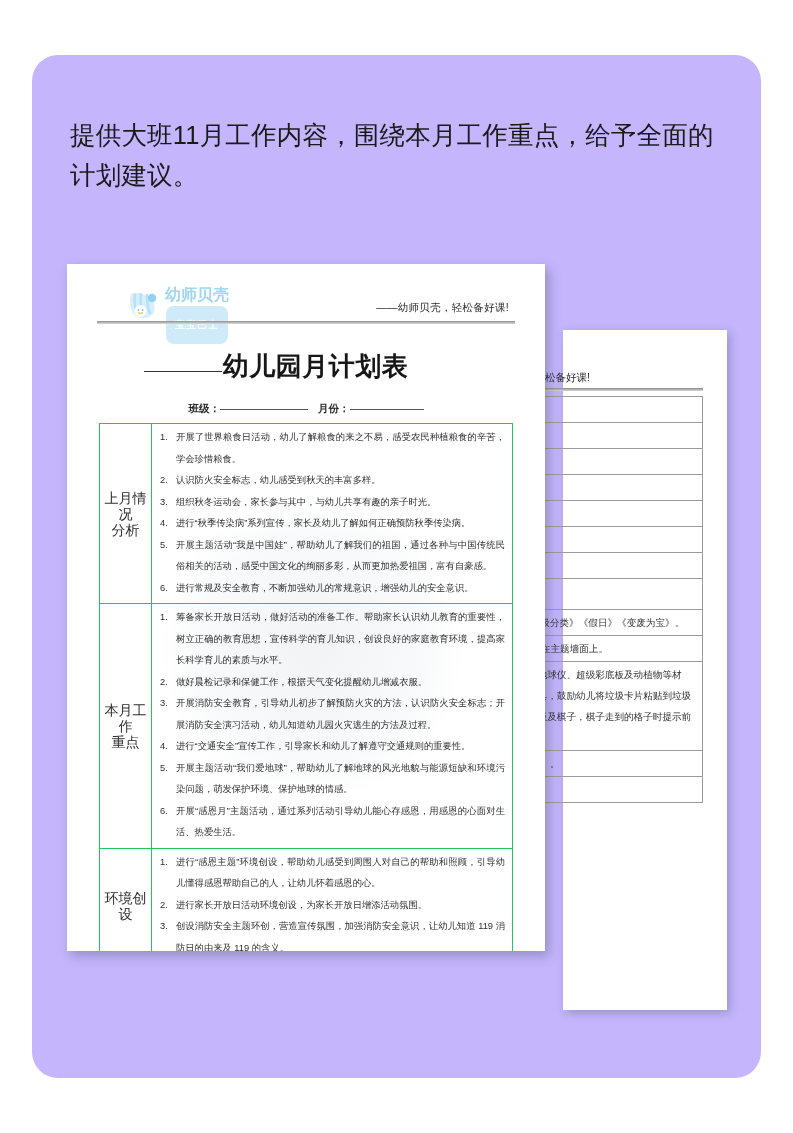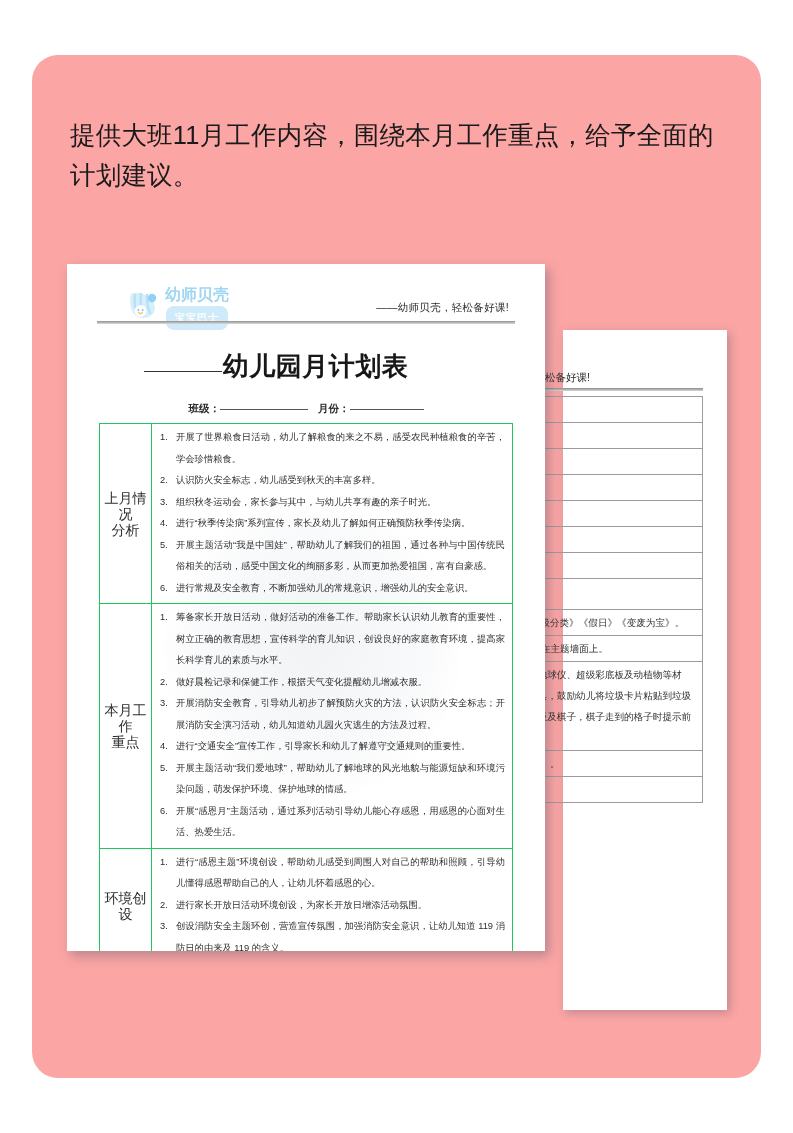--- a/index.html
+++ b/index.html
@@ -15,21 +15,21 @@
     overflow: hidden;
   }
 
   
   #card {
     position: absolute;
     left: 32px;
     top: 55px;
     width: 729px;
     height: 1023px;
-    background: #fca5a5;
+    background: #c4b5fd;
     border-radius: 26px;
     overflow: hidden;
   }
 
   
   #prompt {
     position: absolute;
     left: 38px;
     top: 60px;
     width: 650px;
@@ -151,21 +151,21 @@
     white-space: nowrap;
   }
   #logo .sub {
     position: absolute;
     left: 41px; top: 21px;
     background: #cfeaf8;
     color: #ffffff;
     font-size: 10px;
     font-weight: bold;
     border-radius: 8px;
-    padding: 5px 9px;
+    padding: 12px 9px;
     white-space: nowrap;
     letter-spacing: 1px;
   }
 
   #front-tagline {
     position: absolute;
     right: 36px;
     top: 37px;
     font-size: 10.5px;
     color: #2b2b2b;

